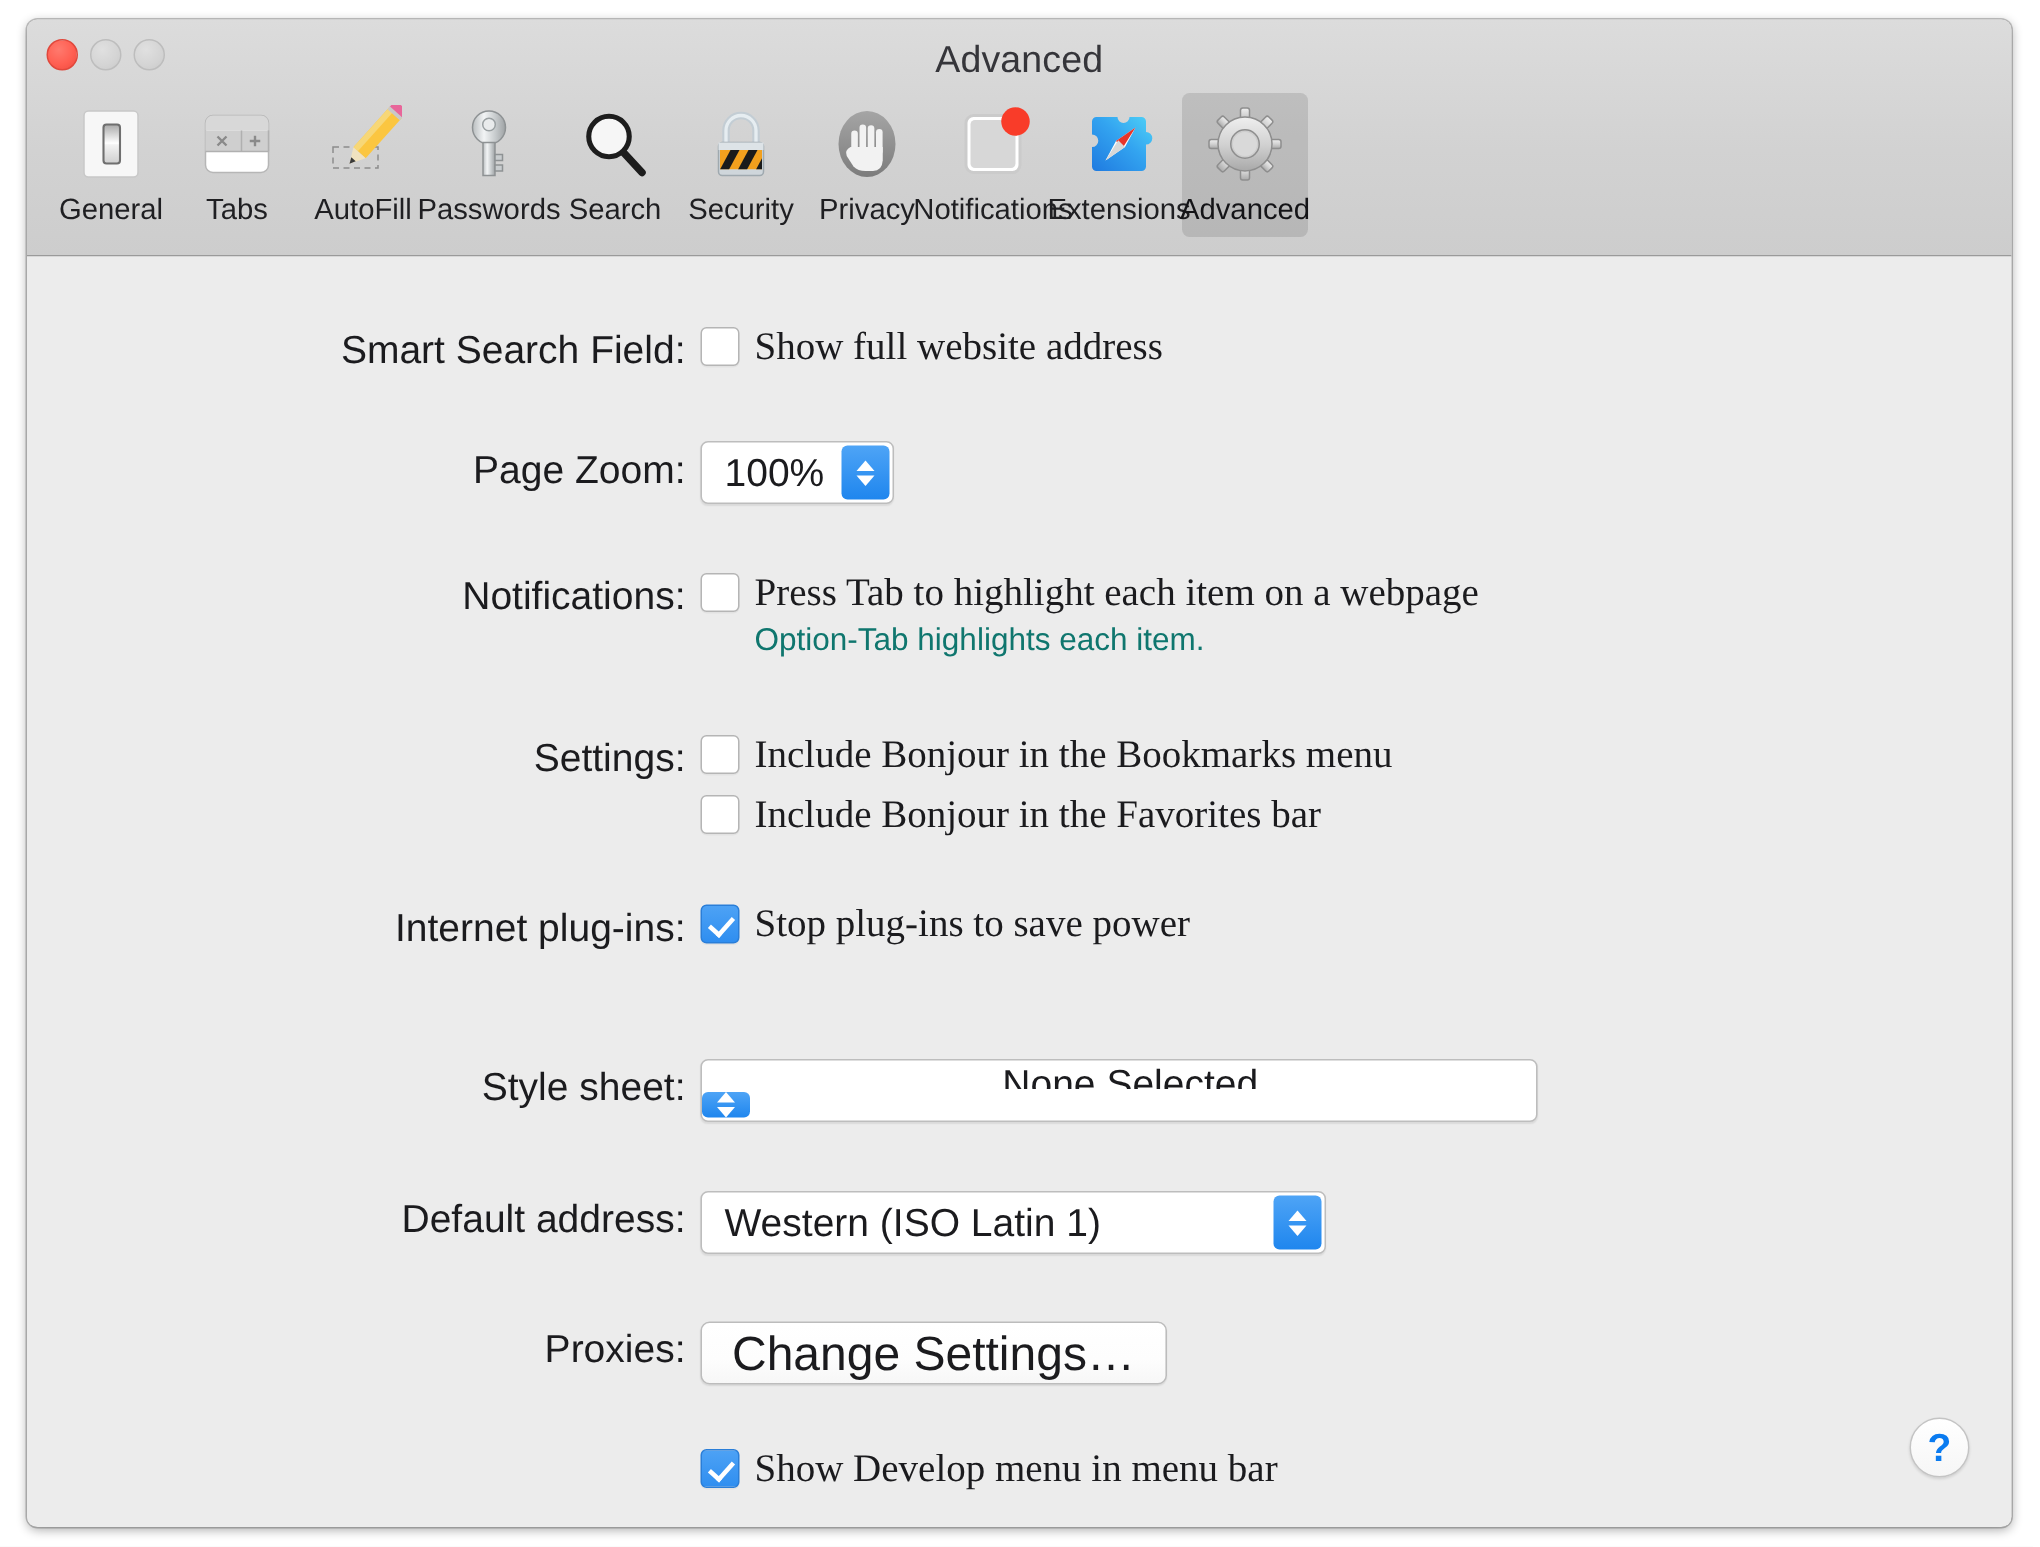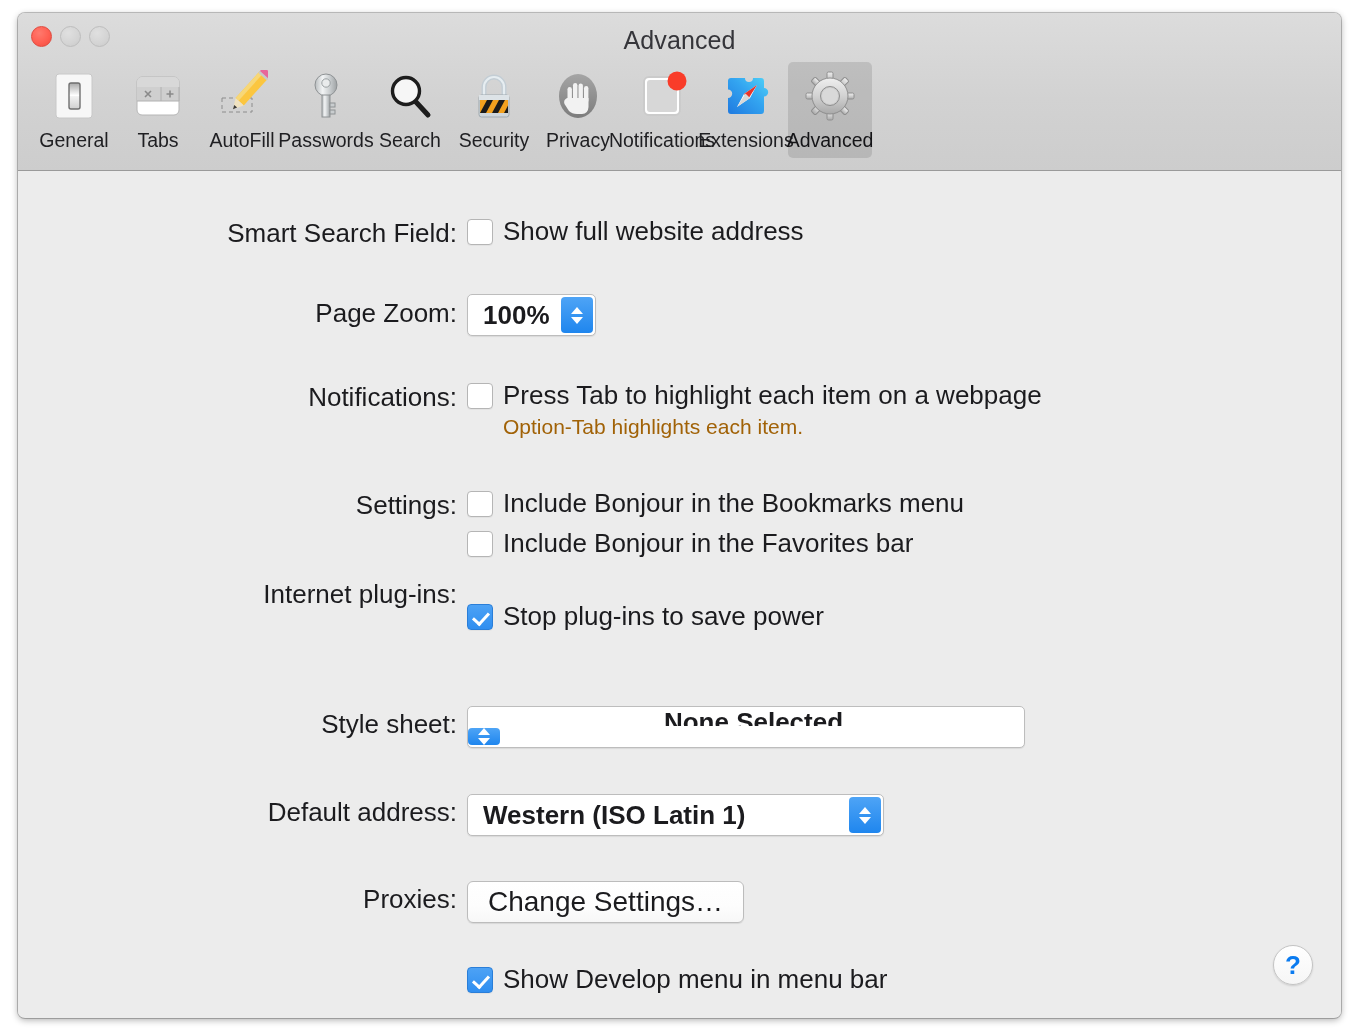--- a/index.html
+++ b/index.html
@@ -114,31 +114,32 @@
   .rlabel {
     position: absolute;
     text-align: right;
     font-size: 26px;
     color: #1b1b1e;
     white-space: nowrap;
   }
   .sublabel {
     position: absolute;
     font-size: 21px;
-    color: #a16207;
+    color: #0f766e;
     white-space: nowrap;
   }
 
   
   .cb-wrap {
     position: absolute;
     display: flex;
     align-items: center;
     gap: 10px;
     cursor: default;
+    font-family: Liberation Serif, serif;
   }
   .cbox {
     width: 26px;
     height: 26px;
     border-radius: 4px;
     box-sizing: border-box;
     flex: 0 0 auto;
     background: #ffffff;
     border: 1px solid #b5b5b5;
     box-shadow: 0 1px 0 rgba(0,0,0,0.04);
@@ -179,21 +180,20 @@
     cursor: default;
     overflow: hidden;
   }
   .popup .pv {
     flex: 1 1 auto;
     padding-left: 15px;
     font-size: 26px;
     color: #1b1b1e;
     white-space: nowrap;
     overflow: hidden;
-    font-weight: bold;
   }
   .popup .stepper {
     flex: 0 0 auto;
     width: 32px;
     align-self: stretch;
     margin: 2px 2px 2px 0;
     border-radius: 4px;
     background: linear-gradient(to bottom, #4ea4f6 0%, #1f86ee 100%);
     display: flex;
     flex-direction: column;
@@ -213,21 +213,21 @@
   .pushbtn {
     position: absolute;
     height: 42px;
     padding: 0 20px;
     background: linear-gradient(to bottom, #ffffff 0%, #fdfdfd 60%, #f7f7f7 100%);
     border: 1px solid #bcbcbc;
     border-radius: 6px;
     box-shadow: 0 1px 1px rgba(0,0,0,0.09);
     display: flex;
     align-items: center;
-    font-size: 28px;
+    font-size: 32px;
     color: #1b1b1e;
     white-space: nowrap;
     box-sizing: border-box;
     cursor: default;
   }
 
   
   #help-button {
     position: absolute;
     right: 28px;
@@ -481,21 +481,21 @@
     <div class="rlabel" style="right:884px; top:319px;">Settings:</div>
     <div class="cb-wrap" style="left:449px; top:317px;">
       <div class="cbox"></div>
       <div class="cb-text">Include Bonjour in the Bookmarks menu</div>
     </div>
     <div class="cb-wrap" style="left:449px; top:357px;">
       <div class="cbox"></div>
       <div class="cb-text">Include Bonjour in the Favorites bar</div>
     </div>
 
-    <div class="rlabel" style="right:884px; top:408px;">Internet plug-ins:</div>
+    <div class="rlabel" style="right:884px; top:432px;">Internet plug-ins:</div>
     <div class="cb-wrap" style="left:449px; top:430px;">
       <div class="cbox checked"></div>
       <div class="cb-text">Stop plug-ins to save power</div>
     </div>
 
     <div class="rlabel" style="right:884px; top:538px;">Style sheet:</div>
     <div class="popup" style="left:449px; top:535px; width:558px;flex-direction:column;">
       <div class="pv">None Selected</div>
       <div class="stepper">
         <div class="chev up"></div>

